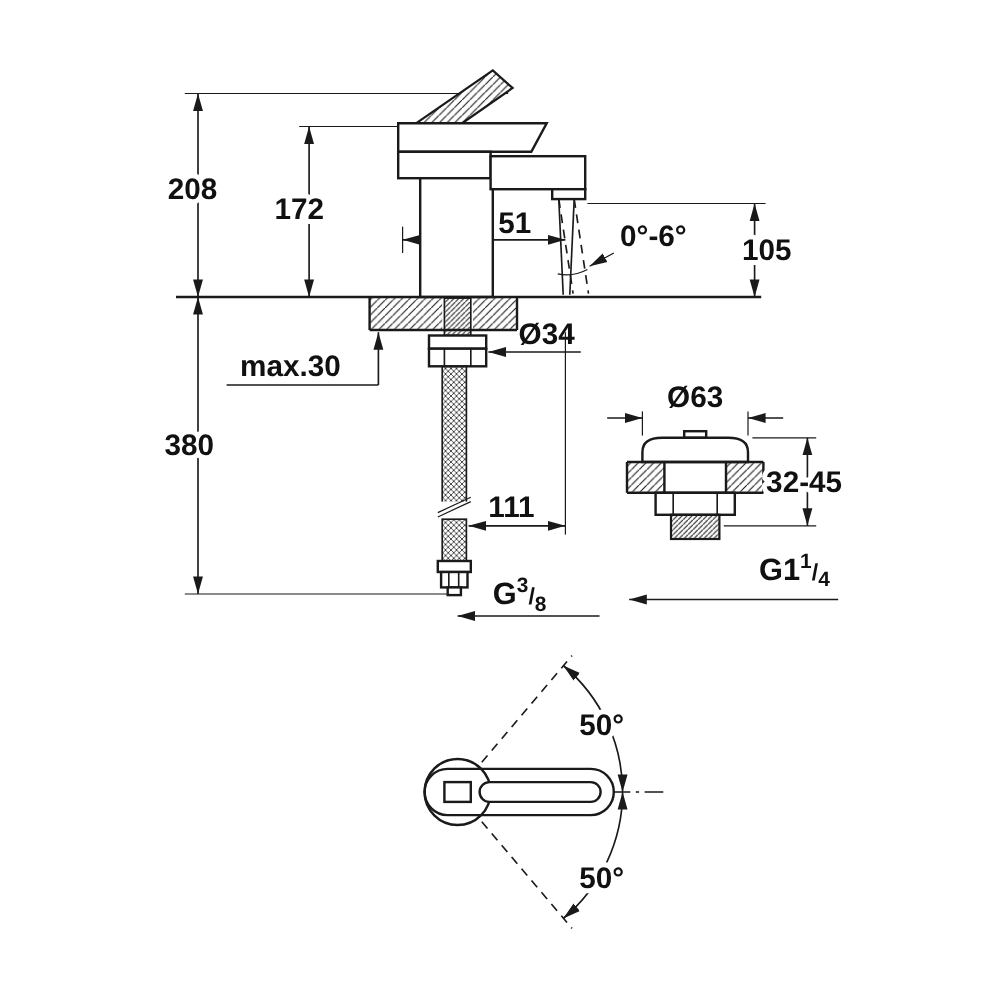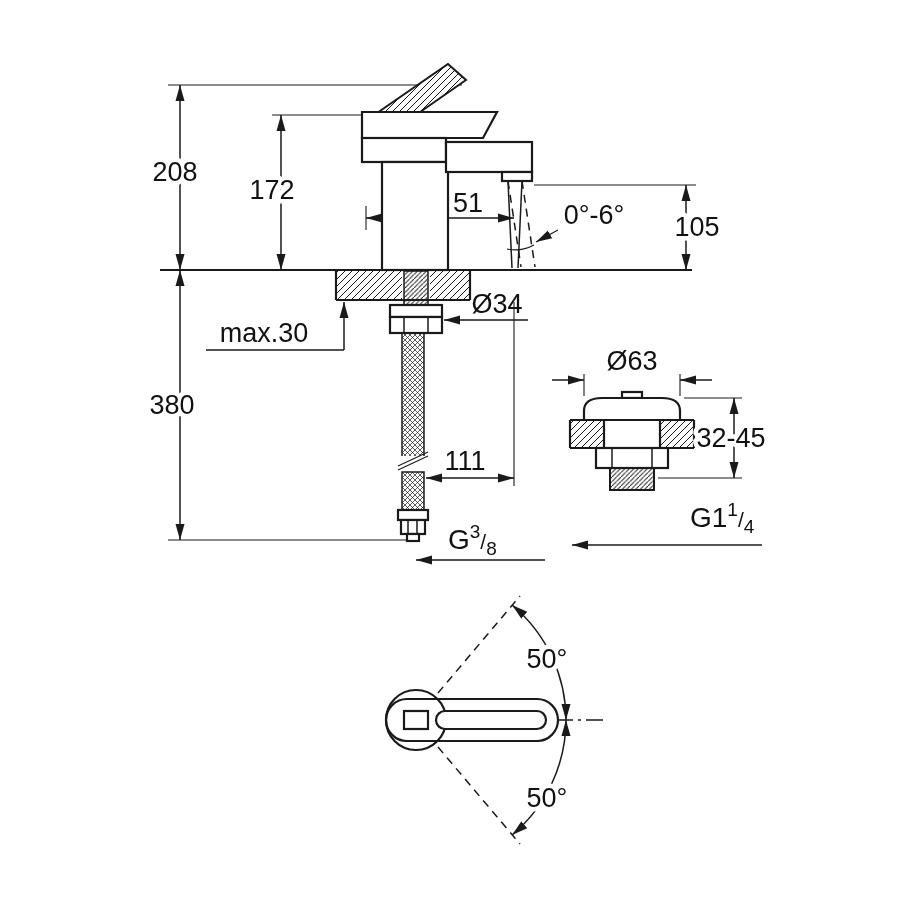--- a/index.html
+++ b/index.html
@@ -1,16 +1,16 @@
 <!DOCTYPE html>
 <html><head>
 <meta charset="utf-8">
 <style>
   html,body{margin:0;padding:0;background:#fff;}
-  .canvas{position:relative;width:900px;height:900px;background:#fff;overflow:hidden;}
+  .canvas{position:relative;width:900px;height:900px;background:#fff;overflow:hidden;font-weight:bold;}
   svg{display:block;}
   svg text{font-family:"Liberation Sans","DejaVu Sans",sans-serif;fill:#111;}
   .dim{font-size:27px;}
   .mid{text-anchor:middle;}
   .halo{paint-order:stroke;stroke:#fff;stroke-width:9px;stroke-linejoin:round;}
   .big{font-size:28px;}
   .sup{font-size:19px;}
   .sub{font-size:19px;}
   .slash{font-size:21px;}
   .ln{stroke:#1a1a1a;stroke-width:2.2;fill:none;}

